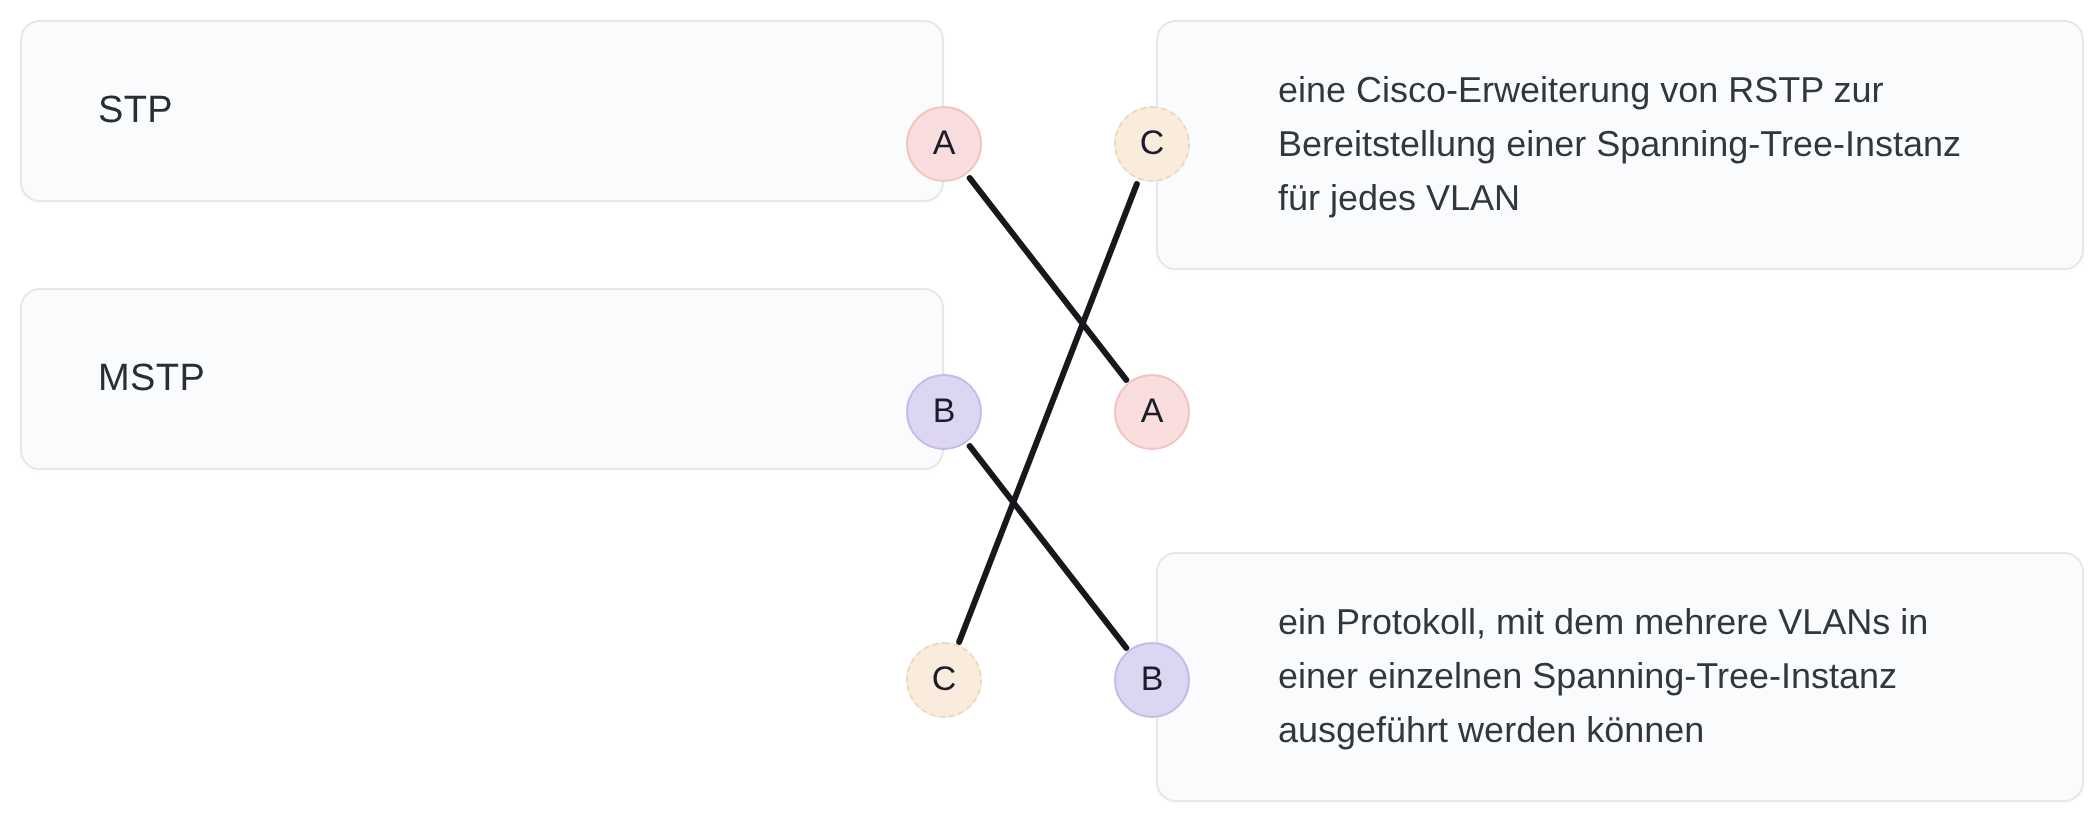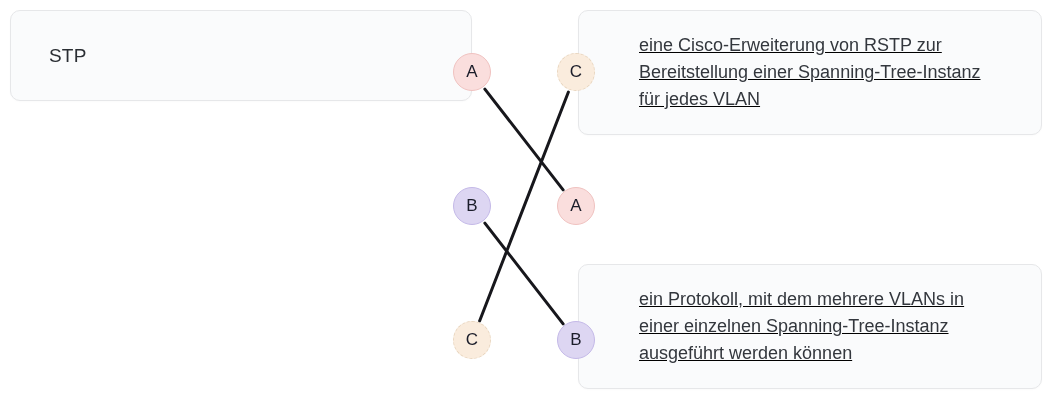--- a/index.html
+++ b/index.html
@@ -9,24 +9,24 @@
     position:absolute;
     background:#fafbfc;
     border:1px solid #e6e7e9;
     border-radius:10px;
     box-sizing:border-box;
     box-shadow:0 1px 2px rgba(0,0,0,0.02);
     display:flex;
     align-items:center;
   }
   .card.left-card{left:10px;width:462px;height:91px;padding-left:38px;}
-  .card.right-card{left:578px;width:464px;height:125px;padding-left:60px;padding-right:46px;text-decoration:underline;}
+  .card.right-card{left:578px;width:464px;height:125px;padding-left:60px;padding-right:46px;}
   .row-0{top:10px;}
   .row-1{top:144px;}
-  .row-2{top:264px;}
+  .row-2{top:276px;}
   .left-label{font-size:19px;color:#2a2e33;letter-spacing:0.2px;}
   .right-text{font-size:18px;line-height:27px;color:#33373d;max-width:356px;}
   .badge{
     position:absolute;
     width:38px;height:38px;
     border-radius:50%;
     box-sizing:border-box;
     display:flex;align-items:center;justify-content:center;
     font-size:17px;color:#1b1d2a;
     z-index:3;
@@ -40,20 +40,23 @@
   svg.lines{position:absolute;left:0;top:0;z-index:2;pointer-events:none;}
 </style>
 </head>
 <body>
 
 <div class="board">
 
   <div class="card left-card row-0">
     <span class="left-label">STP</span>
   </div>
+  <div class="card left-card row-1">
+    <span class="left-label">MSTP</span>
+  </div>
 
   <div class="card right-card row-0">
     <span class="right-text">eine Cisco-Erweiterung von RSTP zur Bereitstellung einer Spanning-Tree-Instanz für jedes VLAN</span>
   </div>
   <div class="card right-card row-2">
     <span class="right-text">ein Protokoll, mit dem mehrere VLANs in einer einzelnen Spanning-Tree-Instanz ausgeführt werden können</span>
   </div>
 
   <svg class="lines" width="1049" height="413">
       <line x1="484.8756039137383" y1="89.08972042731665" x2="563.1243960862618" y2="189.91027957268335" stroke="#17171c" stroke-width="3" stroke-linecap="round"></line>

